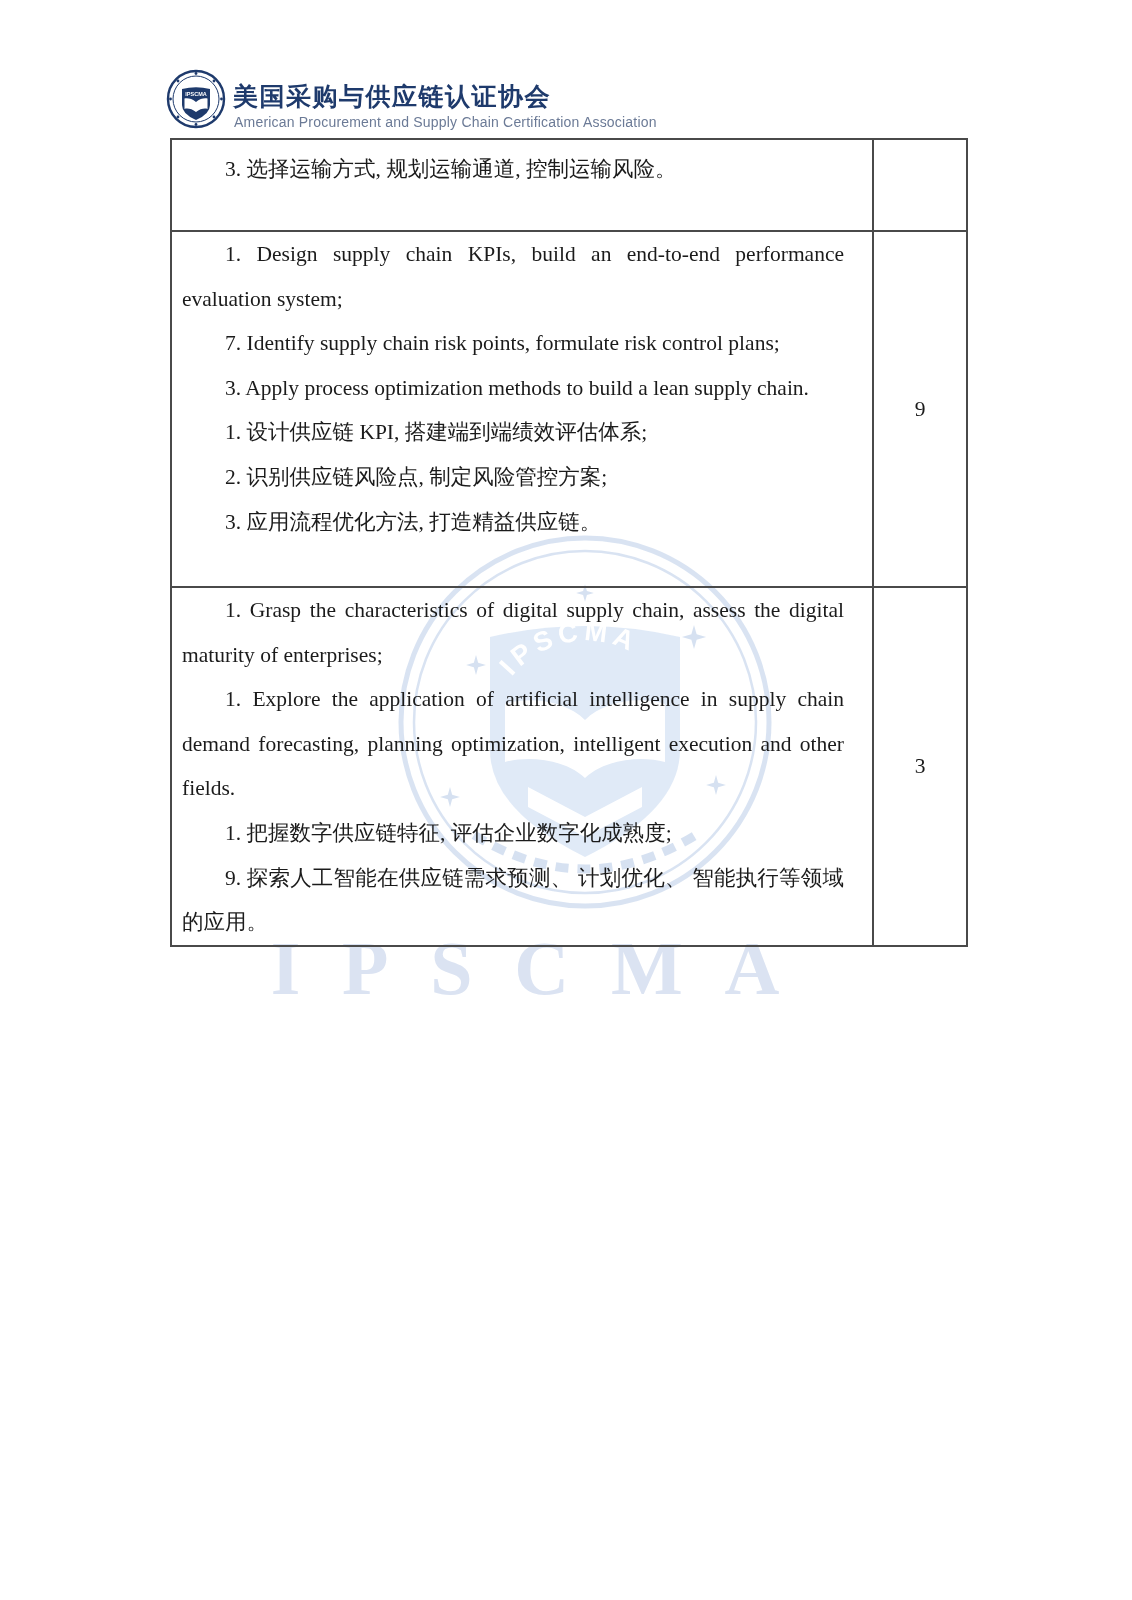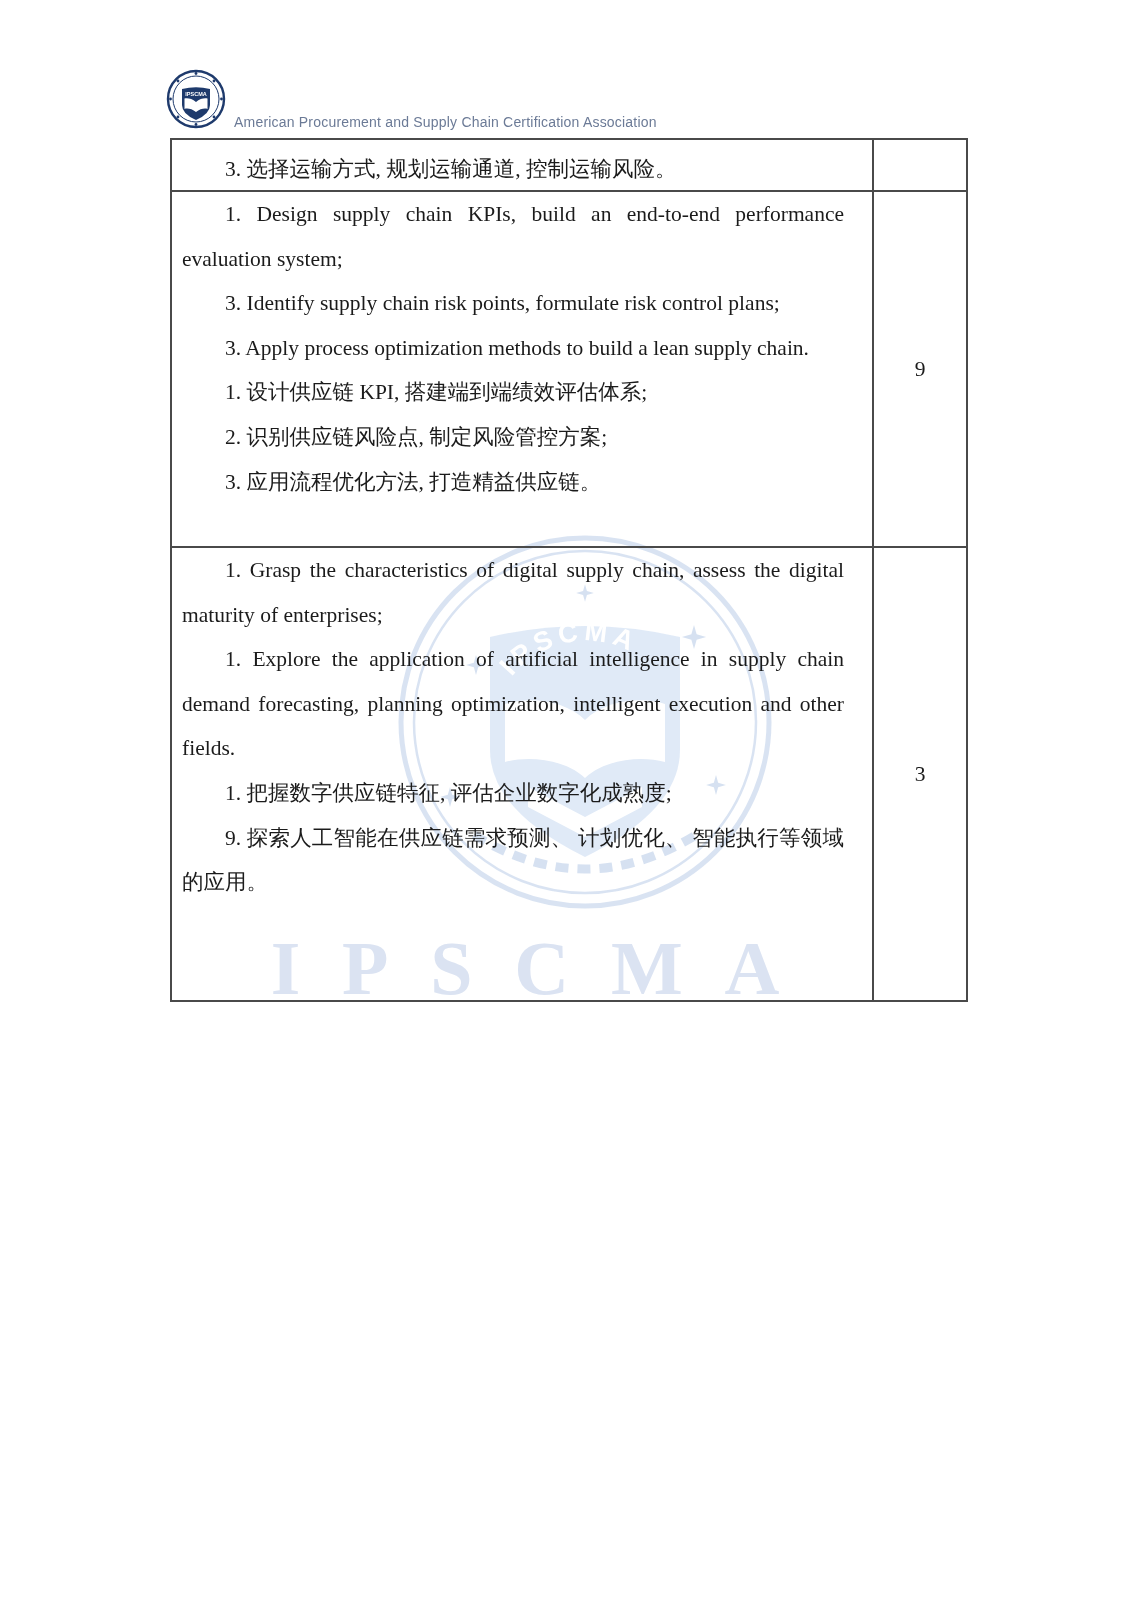--- a/index.html
+++ b/index.html
@@ -112,46 +112,47 @@
       <circle cx="12" cy="48" r="1.4"></circle>
         <circle cx="48" cy="48" r="1.4"></circle>
     </g>
     <path d="M16,20 Q30,16.5 44,20 L44,36 Q44,45 30,51 Q16,45 16,36 Z" fill="#1e3a6c"></path>
     <text x="30" y="27" text-anchor="middle" font-family="Liberation Sans, sans-serif" font-size="5.5" font-weight="bold" fill="#ffffff">IPSCMA</text>
     <g fill="#ffffff">
       <path d="M30,33 C26,29.5 21,28.8 18.5,29.6 L18.5,40 C21,39 26,39.7 30,43 Z"></path>
       <path d="M30,33 C34,29.5 39,28.8 41.5,29.6 L41.5,40 C39,39 34,39.7 30,43 Z"></path>
     </g>
   </svg>
+  <div class="hdr-title-cn">美国采购与供应链认证协会</div>
   <div class="hdr-title-en">American Procurement and Supply Chain Certification Association</div>
 
   <table class="tbl">
     <tbody>
-        <tr class="row-short" style="height:52px;">
+        <tr class="row-short" style="height:92px;">
       <td class="cell-main">
         <div class="cell-inner">
           <div class="para">3. 选择运输方式, 规划运输通道, 控制运输风险。</div>
         </div>
       </td>
       <td class="cell-hours"></td>
     </tr>
     <tr style="height:356px;margin-top:16px;">
       <td class="cell-main">
         <div class="cell-inner">
           <div class="para">1. Design supply chain KPIs, build an end-to-end performance evaluation system;</div>
-          <div class="para">3. Identify supply chain risk points, formulate risk control plans;</div>
+          <div class="para">7. Identify supply chain risk points, formulate risk control plans;</div>
           <div class="para">3. Apply process optimization methods to build a lean supply chain.</div>
           <div class="para">1. 设计供应链 KPI, 搭建端到端绩效评估体系;</div>
           <div class="para">2. 识别供应链风险点, 制定风险管控方案;</div>
           <div class="para">3. 应用流程优化方法, 打造精益供应链。</div>
         </div>
       </td>
       <td class="cell-hours">9</td>
     </tr>
-    <tr style="height:454px;padding-left:41px;">
+    <tr style="height:359px;padding-left:41px;">
       <td class="cell-main">
         <div class="cell-inner">
           <div class="para">1. Grasp the characteristics of digital supply chain, assess the digital maturity of enterprises;</div>
           <div class="para">1. Explore the application of artificial intelligence in supply chain demand forecasting, planning optimization, intelligent execution and other fields.</div>
           <div class="para">1. 把握数字供应链特征, 评估企业数字化成熟度;</div>
           <div class="para">9. 探索人工智能在供应链需求预测、 计划优化、 智能执行等领域的应用。</div>
         </div>
       </td>
       <td class="cell-hours">3</td>
     </tr>

